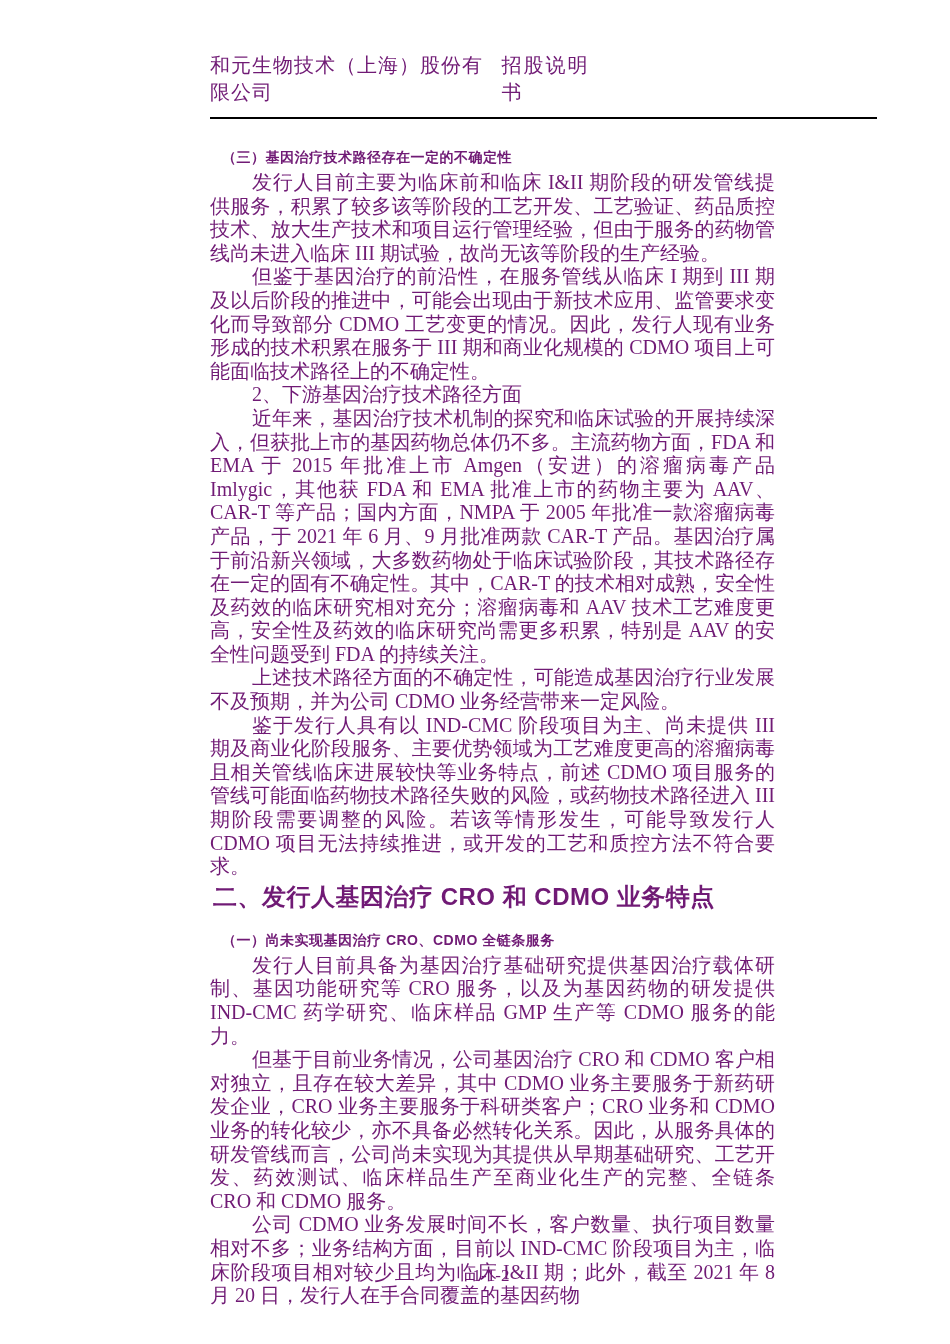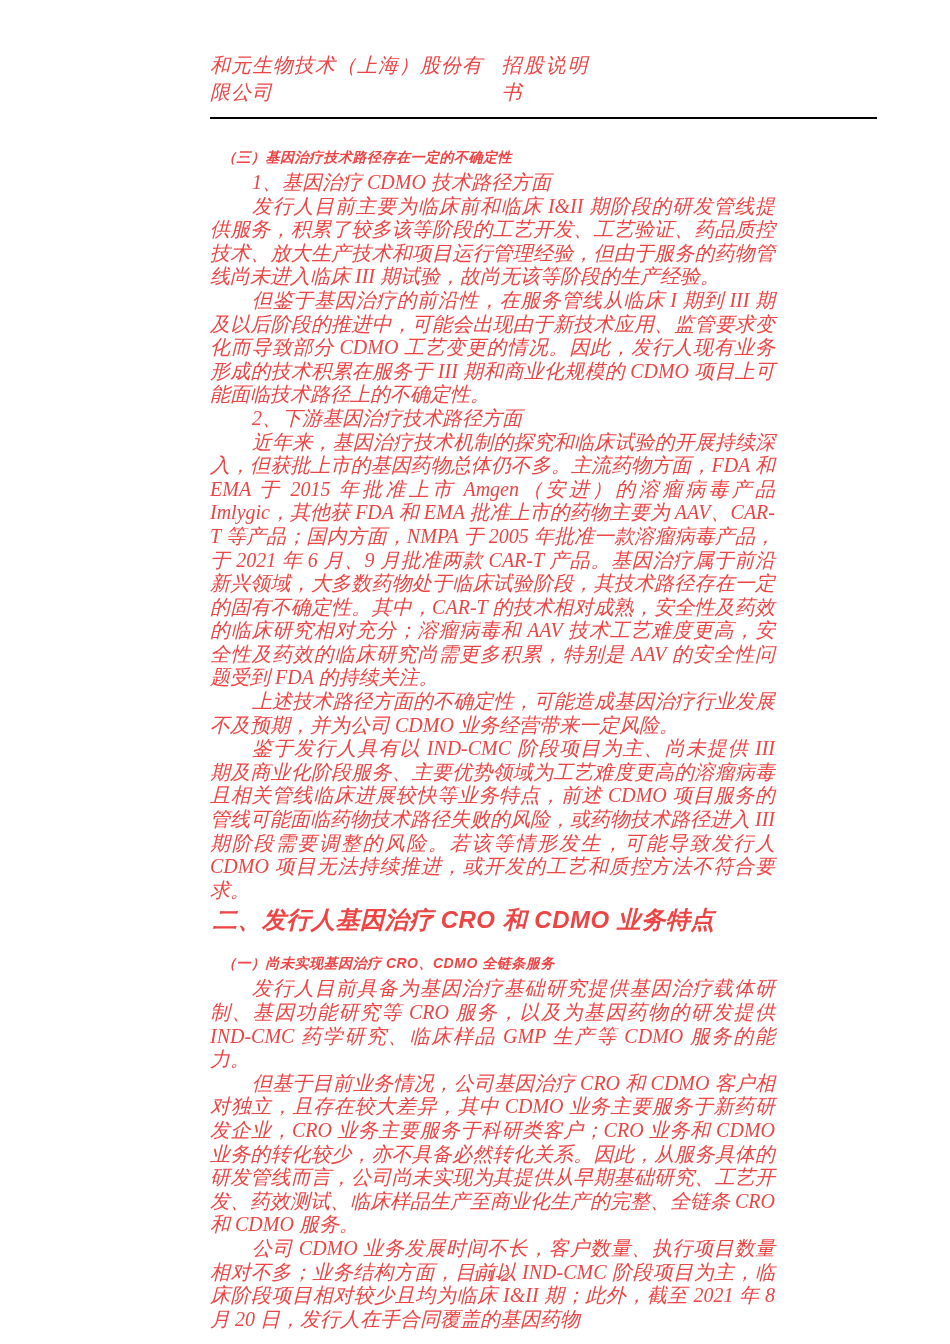--- a/index.html
+++ b/index.html
@@ -2,26 +2,25 @@
 <html><head>
 <meta charset="utf-8">
 <style>
   html, body { margin: 0; padding: 0; background: #ffffff; }
   .page {
     position: relative;
     width: 810px;
     height: 1344px;
     margin: 0 auto;
     background: #ffffff;
-    color: #ef4444;
+    color: #701a75;
     font-family: "Liberation Serif", "DejaVu Serif", serif;
     box-sizing: border-box;
     padding: 52px 105px 0 140px;
     overflow: hidden;
-    font-style: italic;
   }
   .header-row {
     display: flex;
     align-items: baseline;
     font-size: 20px;
     letter-spacing: 1px;
   }
   .doc-type { margin-left: auto; margin-right: 178px; letter-spacing: 2px; }
   .header-rule {
     width: 667px;
@@ -72,21 +71,20 @@
 <div class="page">
 
   <div class="header-row">
     <span class="company">和元生物技术（上海）股份有限公司</span>
     <span class="doc-type">招股说明书</span>
   </div>
   <div class="header-rule"></div>
 
   <div class="doc-body">
     <div class="h3">（三）基因治疗技术路径存在一定的不确定性</div>
-    <p>1、基因治疗 CDMO 技术路径方面</p>
     <p>发行人目前主要为临床前和临床 I&amp;II 期阶段的研发管线提供服务，积累了较多该等阶段的工艺开发、工艺验证、药品质控技术、放大生产技术和项目运行管理经验，但由于服务的药物管线尚未进入临床 III 期试验，故尚无该等阶段的生产经验。</p>
     <p>但鉴于基因治疗的前沿性，在服务管线从临床 I 期到 III 期及以后阶段的推进中，可能会出现由于新技术应用、监管要求变化而导致部分 CDMO 工艺变更的情况。因此，发行人现有业务形成的技术积累在服务于 III 期和商业化规模的 CDMO 项目上可能面临技术路径上的不确定性。</p>
     <p>2、下游基因治疗技术路径方面</p>
     <p>近年来，基因治疗技术机制的探究和临床试验的开展持续深入，但获批上市的基因药物总体仍不多。主流药物方面，FDA 和 EMA 于 2015 年批准上市 Amgen（安进）的溶瘤病毒产品 Imlygic，其他获 FDA 和 EMA 批准上市的药物主要为 AAV、CAR-T 等产品；国内方面，NMPA 于 2005 年批准一款溶瘤病毒产品，于 2021 年 6 月、9 月批准两款 CAR-T 产品。基因治疗属于前沿新兴领域，大多数药物处于临床试验阶段，其技术路径存在一定的固有不确定性。其中，CAR-T 的技术相对成熟，安全性及药效的临床研究相对充分；溶瘤病毒和 AAV 技术工艺难度更高，安全性及药效的临床研究尚需更多积累，特别是 AAV 的安全性问题受到 FDA 的持续关注。</p>
     <p>上述技术路径方面的不确定性，可能造成基因治疗行业发展不及预期，并为公司 CDMO 业务经营带来一定风险。</p>
     <p>鉴于发行人具有以 IND-CMC 阶段项目为主、尚未提供 III 期及商业化阶段服务、主要优势领域为工艺难度更高的溶瘤病毒且相关管线临床进展较快等业务特点，前述 CDMO 项目服务的管线可能面临药物技术路径失败的风险，或药物技术路径进入 III 期阶段需要调整的风险。若该等情形发生，可能导致发行人 CDMO 项目无法持续推进，或开发的工艺和质控方法不符合要求。</p>
     <div class="h2">二、发行人基因治疗 CRO 和 CDMO 业务特点</div>
     <div class="h3">（一）尚未实现基因治疗 CRO、CDMO 全链条服务</div>
     <p>发行人目前具备为基因治疗基础研究提供基因治疗载体研制、基因功能研究等 CRO 服务，以及为基因药物的研发提供 IND-CMC 药学研究、临床样品 GMP 生产等 CDMO 服务的能力。</p>
     <p>但基于目前业务情况，公司基因治疗 CRO 和 CDMO 客户相对独立，且存在较大差异，其中 CDMO 业务主要服务于新药研发企业，CRO 业务主要服务于科研类客户；CRO 业务和 CDMO 业务的转化较少，亦不具备必然转化关系。因此，从服务具体的研发管线而言，公司尚未实现为其提供从早期基础研究、工艺开发、药效测试、临床样品生产至商业化生产的完整、全链条 CRO 和 CDMO 服务。</p>

